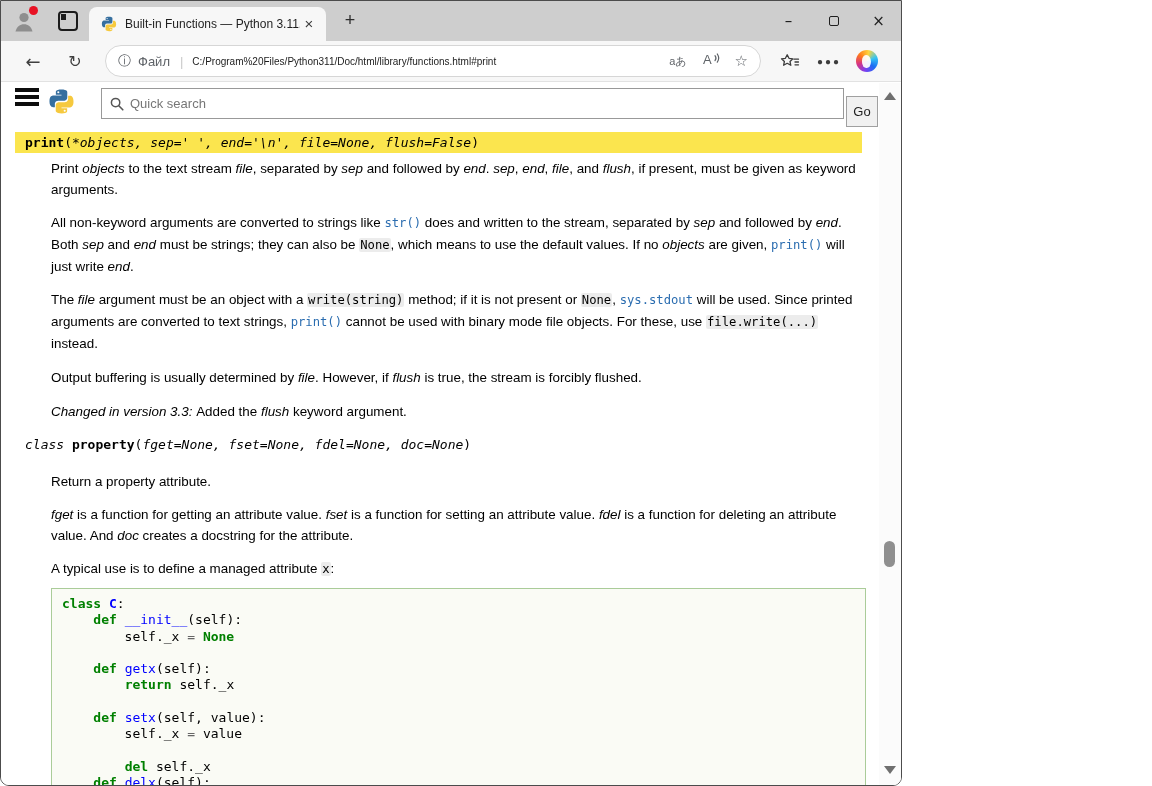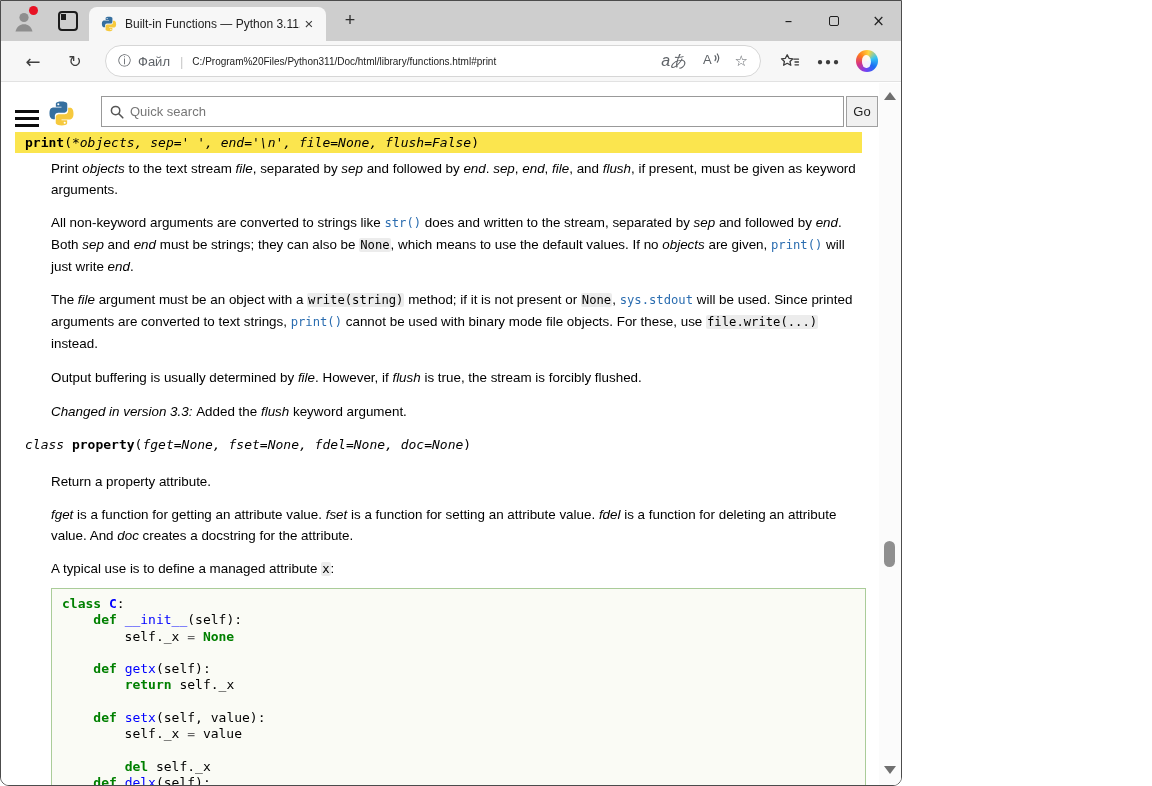--- a/index.html
+++ b/index.html
@@ -41,40 +41,40 @@
   .addressbar {
     margin-left:16px; width:656px; height:32px; background:#fff;
     border:1px solid #d6d6d6; border-radius:16px;
     display:flex; align-items:center; padding:0 12px; cursor:text;
   }
   .info-icon { font-family:"DejaVu Sans",sans-serif; font-size:13px; color:#5f6368; }
   .scheme-chip { font-size:13px; color:#5f6368; margin-left:7px; }
   .pill-divider { color:#c9c9c9; margin:0 9px 0 10px; font-size:13px; }
   .url-text { flex:1; font-size:10px; color:#1c1c1c; white-space:nowrap; overflow:hidden; }
   .pill-icon { flex:none; color:#5f6368; margin-left:15px; cursor:pointer; }
-  .lang-icon { font-size:16px;font-style:italic; }
+  .lang-icon { font-size:11px; }
   .star-icon { font-family:"DejaVu Sans",sans-serif; font-size:15px; }
   .hub-icon { margin-left:19px; cursor:pointer; display:flex; align-items:center; }
   .more-icon { margin-left:17px; color:#3d3d3d; font-size:10px; letter-spacing:2px; cursor:pointer; }
   .copilot { margin-left:15px; width:22px; height:22px; border-radius:50%; cursor:pointer;
     background:conic-gradient(from 130deg, #1b6ef3, #7a3ff2, #d63384, #ff7a1a, #ffd43b, #35c3f3, #1b6ef3); }
   .copilot::after { content:""; display:block; width:9px; height:13px; margin:4.5px 0 0 6px; border-radius:45% 55% 50% 50%; background:rgba(255,255,255,.92); }
 
   
   .viewport { position:absolute; left:0; top:82px; right:0; bottom:0; display:flex; overflow:hidden; background:#fff; }
   .docpage { width:878px; flex:none; overflow:hidden; position:relative; }
 
   .scrollbar { width:22px; flex:none; background:#fbfbfb; position:relative; }
   .sb-up, .sb-down { position:absolute; left:5px; width:0; height:0; border-left:6px solid transparent; border-right:6px solid transparent; cursor:pointer; }
   .sb-up { top:9px; border-bottom:8px solid #6f6f6f; }
   .sb-down { bottom:11px; border-top:8px solid #6f6f6f; }
   .sb-thumb { position:absolute; left:5px; top:458px; width:11px; height:26px; background:#8f8f8f; border-radius:5.5px; cursor:grab; }
 
   
-  .docs-header { display:flex; align-items:flex-end; padding:5px 1px 0 14px; }
+  .docs-header { display:flex; align-items:flex-start; padding:5px 1px 0 14px; }
   .hamburger { width:24px; cursor:pointer; }
   .hamburger div { height:3.5px; background:#0d0d0d; margin-bottom:3.5px; }
   .hamburger div:last-child { margin-bottom:0; }
   .docs-logo { width:27px; height:27px; margin-left:9px; flex:none; }
   .searchbox { flex:1; margin-left:26px; height:31px; border:1px solid #999; background:#fff; display:flex; align-items:center; padding:0 8px; }
   .searchbox input { border:none; outline:none; flex:1; font-size:13px; font-family:"Liberation Sans",sans-serif; color:#222; background:transparent; margin-left:6px; }
   .searchbox input::placeholder { color:#767676; opacity:1; }
   .go-btn { flex:none; width:32px; height:31px; margin-left:2px; border:1px solid #a0a0a0; background:#f1f1f1; font-size:13px; color:#1f1f1f; display:flex; align-items:center; justify-content:center; cursor:pointer;margin-top:8px; }
 
   

